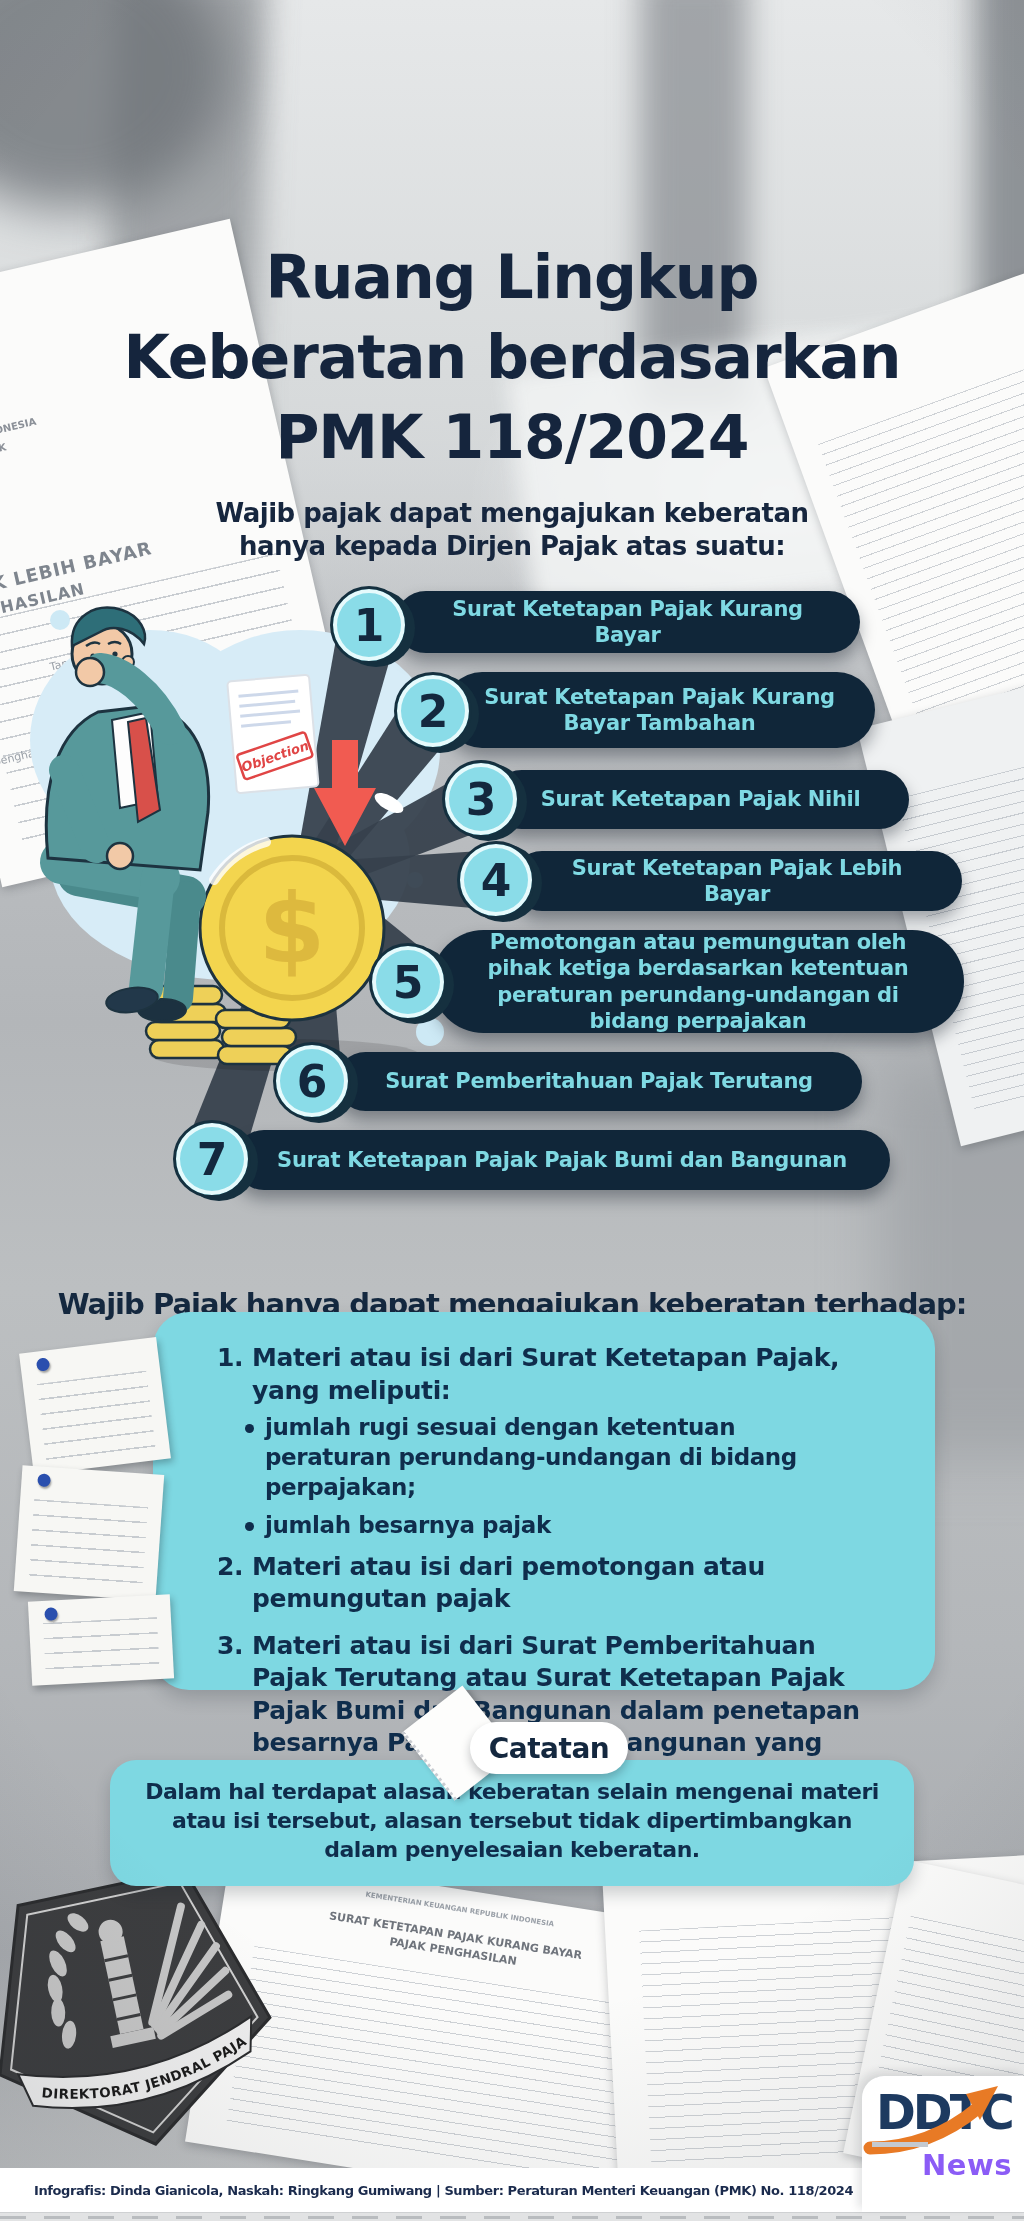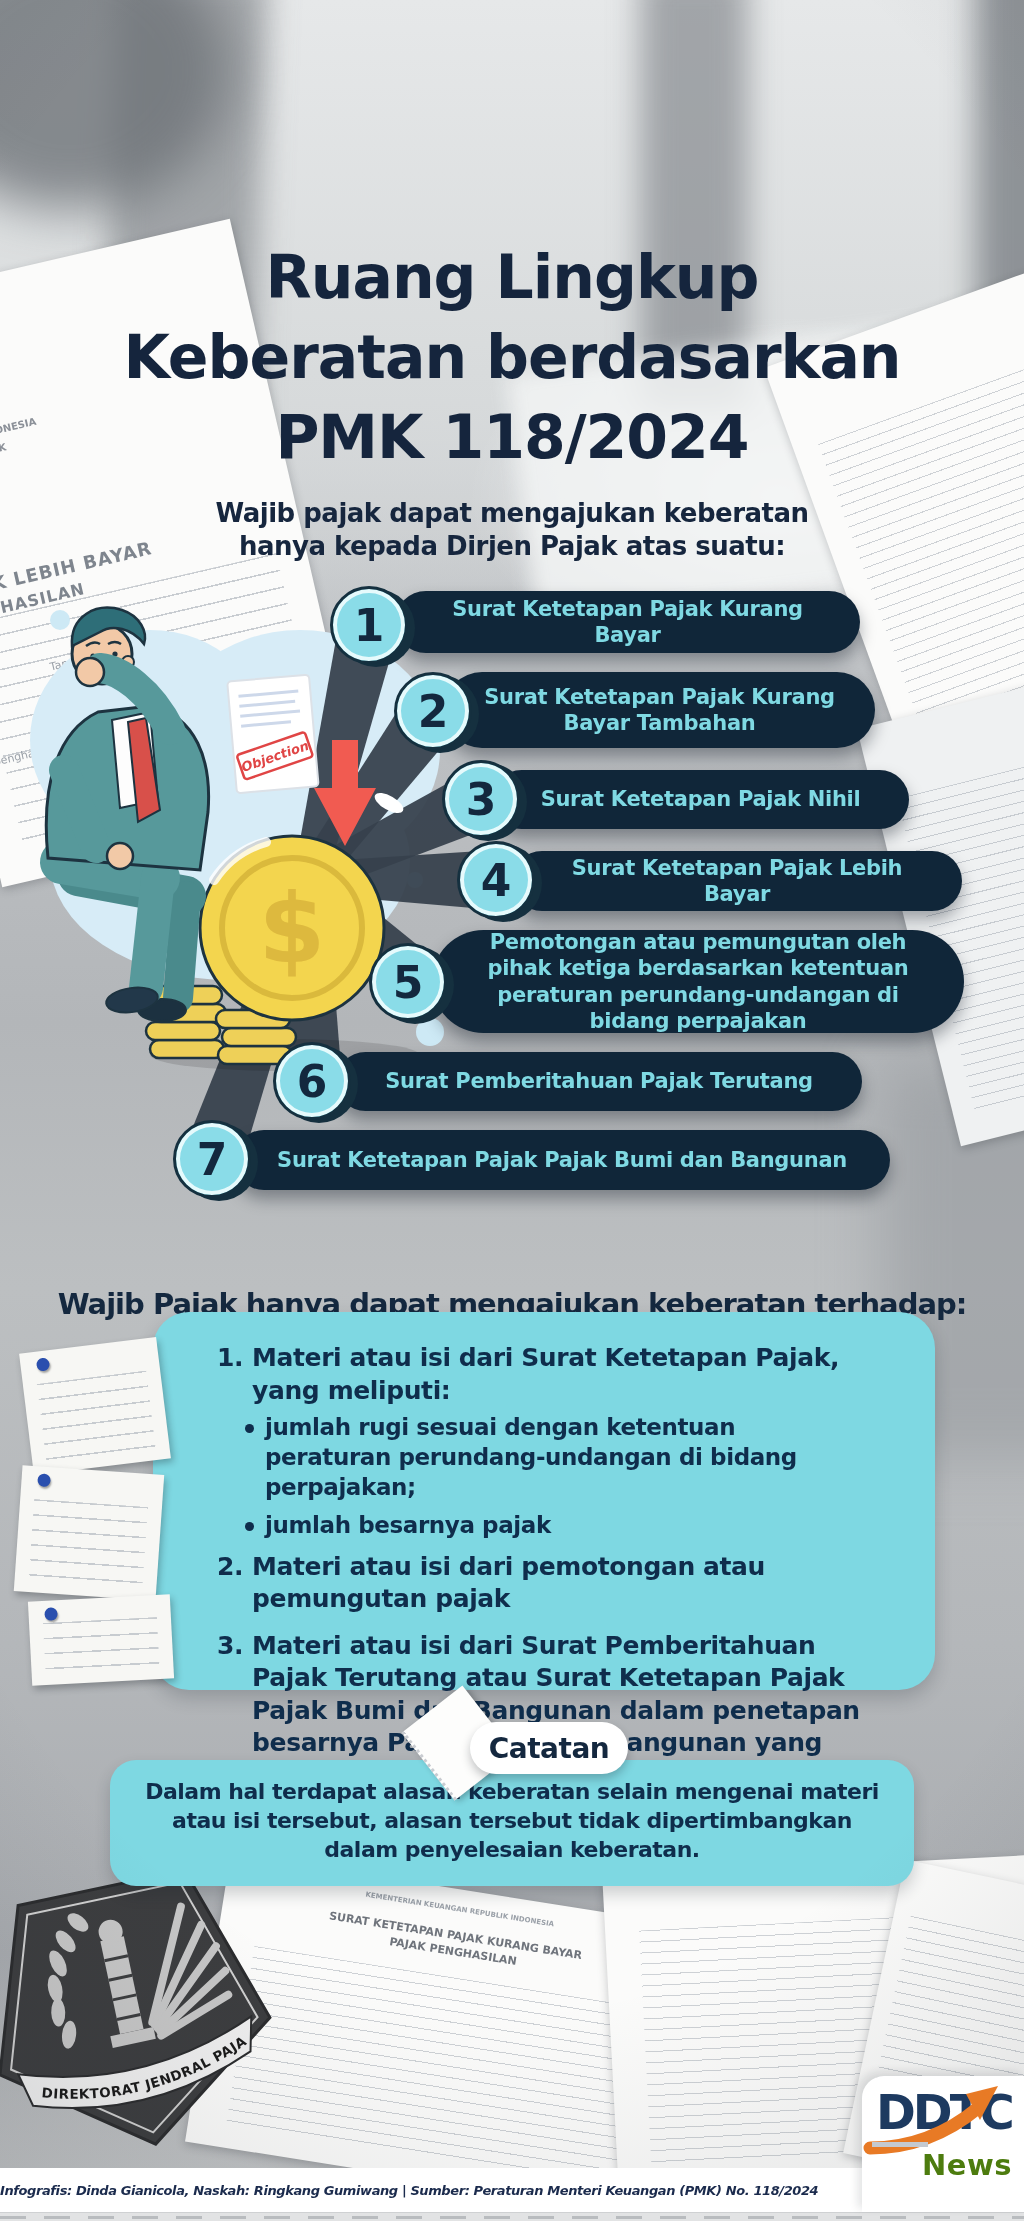--- a/index.html
+++ b/index.html
@@ -101,33 +101,33 @@
       border-radius:26px;box-sizing:border-box;padding:17px 20px;text-align:center;
       color:#0f2d4c;font-weight:bold;font-size:22px;line-height:1.32;letter-spacing:-0.5px;
       box-shadow:0 8px 16px rgba(20,30,40,.2);}
   .note-panel span{display:block;white-space:nowrap;}
   
   .djp{left:-22px;top:1842px;width:300px;height:345px;z-index:3;transform:rotate(-8deg);}
   .vignette{inset:0;z-index:8;pointer-events:none;
       background:radial-gradient(125% 88% at 50% 42%, rgba(0,0,0,0) 55%, rgba(38,44,52,.26) 100%);}
   .footer-bar{left:0;top:2168px;width:1024px;height:44px;z-index:9;background:#ffffff;
       display:flex;align-items:center;}
-  .credits{color:#1b2b4d;font-weight:bold;font-size:13px;
-      letter-spacing:-0.4px;white-space:nowrap;font-style:italic;}
+  .credits{padding-left:34px;color:#1b2b4d;font-weight:bold;font-size:13px;
+      letter-spacing:-0.4px;white-space:nowrap;}
   .bottom-strip{left:0;top:2212px;width:1024px;height:9px;z-index:9;background:#e2e3e4;
       border-top:1px solid #cfd1d3;
       background-image:repeating-linear-gradient(90deg,#b9bcbf 0 26px,transparent 26px 44px);
       background-size:100% 3px;background-repeat:no-repeat;background-position:0 3px;}
   .ddtc-box{left:862px;top:2076px;width:162px;height:136px;z-index:10;background:#ffffff;
       border-radius:22px 0 0 0;box-shadow:-4px -4px 10px rgba(20,25,32,.12);overflow:hidden;}
   .ddtc-word{position:absolute;left:14px;top:12px;color:#1d3a60;font-weight:bold;
       font-size:48px;letter-spacing:-3px;line-height:1;}
   .ddtc-line{position:absolute;left:10px;top:66px;width:56px;height:5px;background:#c4c9d0;}
   .ddtc-swoosh{position:absolute;left:0;top:0;width:162px;height:136px;}
-  .ddtc-news{position:absolute;right:12px;top:72px;color:#4d7c0f;font-weight:bold;
+  .ddtc-news{position:absolute;right:12px;top:72px;color:#8b5cf6;font-weight:bold;
       font-size:29px;letter-spacing:0.5px;}
 </style>
 </head>
 <body>
 
 <div class="abs bg"></div>
 
 <div class="abs photo-top">
   <div class="band b1"></div>
   <div class="band b2"></div>

